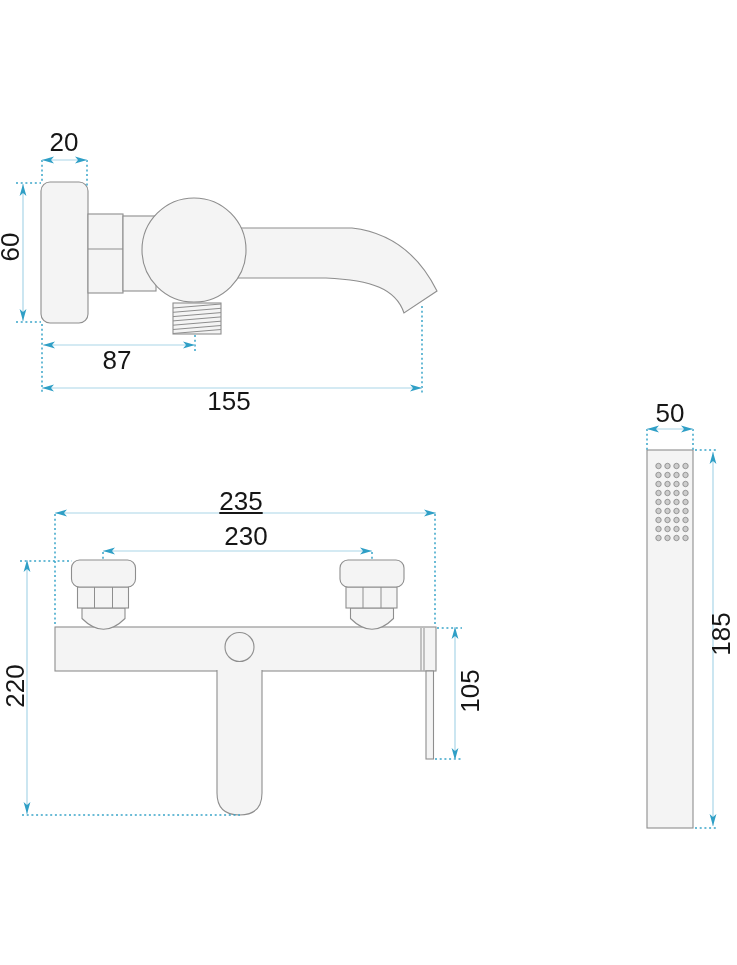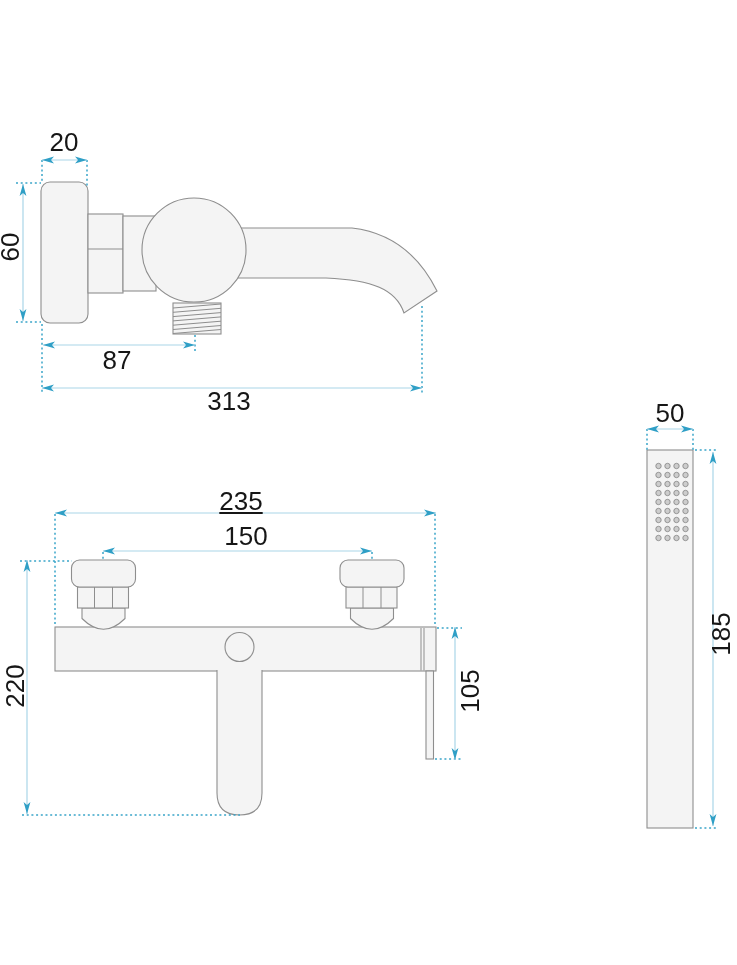--- a/index.html
+++ b/index.html
@@ -190,23 +190,23 @@
         <polygon points="693,429 681,425.6 684,429 681,432.4"></polygon>
         <polygon points="713,452 709.6,464 713,461 716.4,464"></polygon>
         <polygon points="713,826 709.6,814 713,817 716.4,814"></polygon>
       </g>
     </g>
   </svg>
 
   <div class="lbl" style="left:64px;  top:142px;">20</div>
   <div class="lbl rot" style="left:10px;  top:247px;">60</div>
   <div class="lbl" style="left:117px; top:360px;">87</div>
-  <div class="lbl" style="left:229px; top:401px;">313</div>
+  <div class="lbl" style="left:229px; top:401px;">155</div>
 
   <div class="lbl" style="left:241px; top:501px;text-decoration:underline;">235</div>
-  <div class="lbl" style="left:246px; top:536px;">150</div>
+  <div class="lbl" style="left:246px; top:536px;">230</div>
   <div class="lbl rot" style="left:15px;  top:686px;">220</div>
   <div class="lbl rot" style="left:470px; top:691px;">105</div>
 
   <div class="lbl" style="left:670px; top:413px;">50</div>
   <div class="lbl rot" style="left:721px; top:634px;">185</div>
 
 </div>
 
 </body></html>

